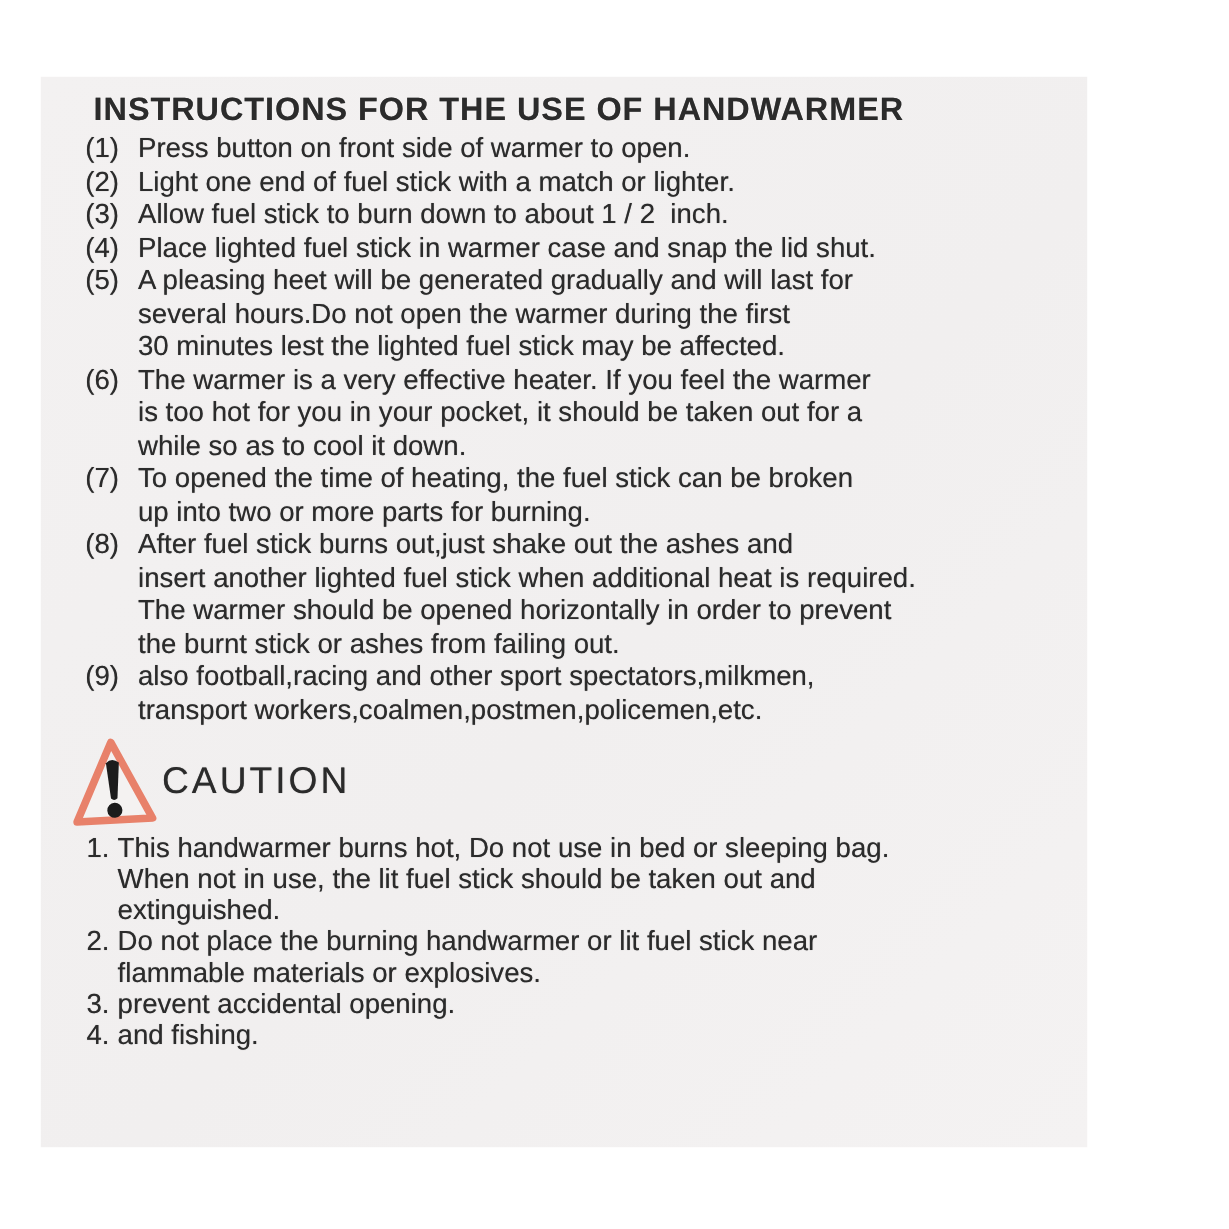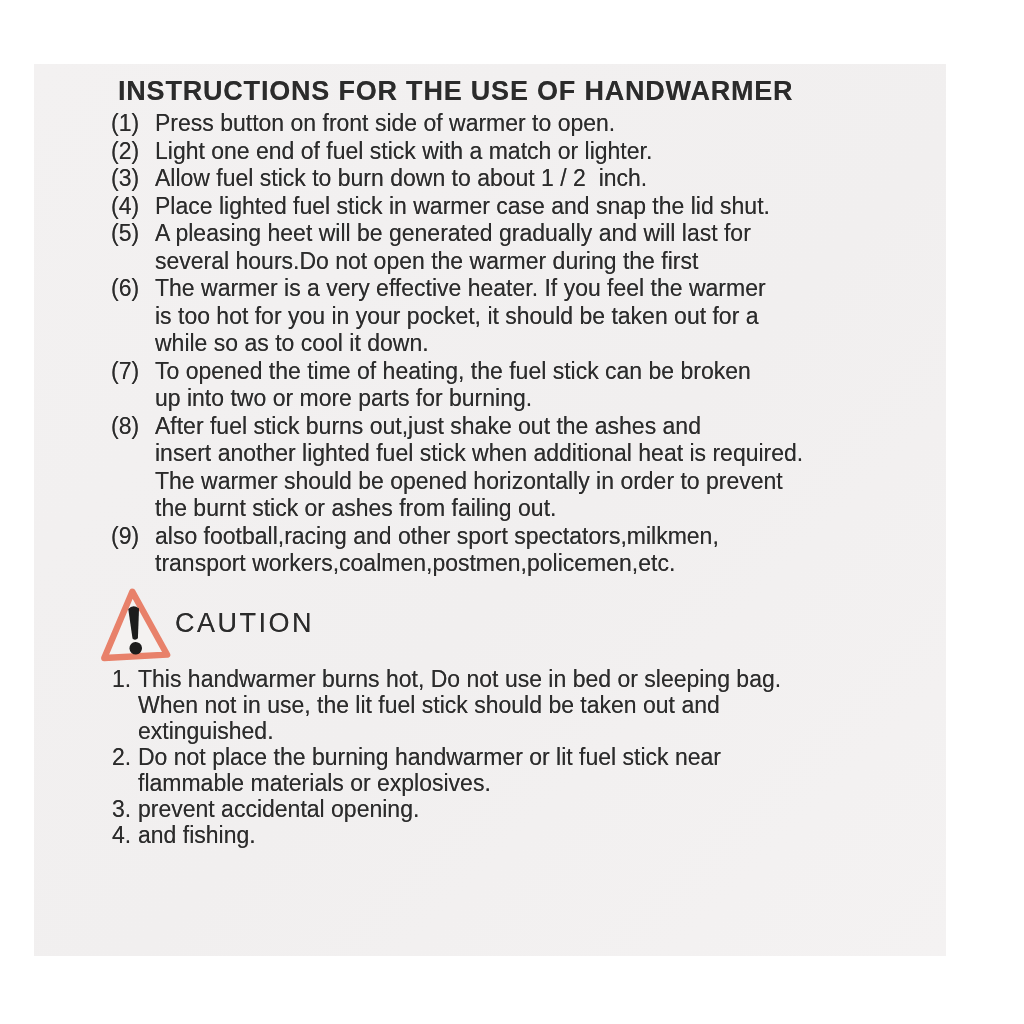--- a/index.html
+++ b/index.html
@@ -12,21 +12,20 @@
     font-family: "Liberation Sans", "DejaVu Sans", sans-serif;
   }
   .paper {
     position: absolute;
     left: 34px;
     top: 64px;
     width: 872px;
     height: 892px;
     background: linear-gradient(135deg, #f3f1f1 0%, #f1efef 55%, #f4f2f2 100%);
     color: var(--ink, #2b2b2b);
-    padding-left: 40px;
   }
   .title {
     margin: 12px 0 0 44px;
     font-size: 27px;
     line-height: 30px;
     font-weight: bold;
     letter-spacing: 0.8px;
     text-shadow: 0 0 0.5px rgba(40,40,40,0.55);
   }
   .list {
@@ -63,21 +62,21 @@
     margin: 6px 0 0 24px;
     height: 80px;
   }
   .warning-triangle {
     width: 72px;
     height: 78px;
     transform: rotate(-3deg);
   }
   .caution-label {
     margin-left: 5px;
-    font-size: 27px;
+    font-size: 31px;
     letter-spacing: 2.5px;
     text-shadow: 0 0 0.6px rgba(45,45,45,0.65);
   }
 </style>
 </head>
 <body>
 
 <div class="paper">
 
   <h1 class="title">INSTRUCTIONS FOR THE USE OF HANDWARMER</h1>
@@ -105,20 +104,21 @@
         <span class="num">(4)</span>
         <div class="lines">
           <div>Place lighted fuel stick in warmer case and snap the lid shut.</div>
         </div>
       </div>
       <div class="item">
         <span class="num">(5)</span>
         <div class="lines">
           <div>A pleasing heet will be generated gradually and will last for</div>
           <div>several hours.Do not open the warmer during the first</div>
+          <div>30 minutes lest the lighted fuel stick may be affected.</div>
         </div>
       </div>
       <div class="item">
         <span class="num">(6)</span>
         <div class="lines">
           <div>The warmer is a very effective heater. If you feel the warmer</div>
           <div>is too hot for you in your pocket, it should be taken out for a</div>
           <div>while so as to cool it down.</div>
         </div>
       </div>

